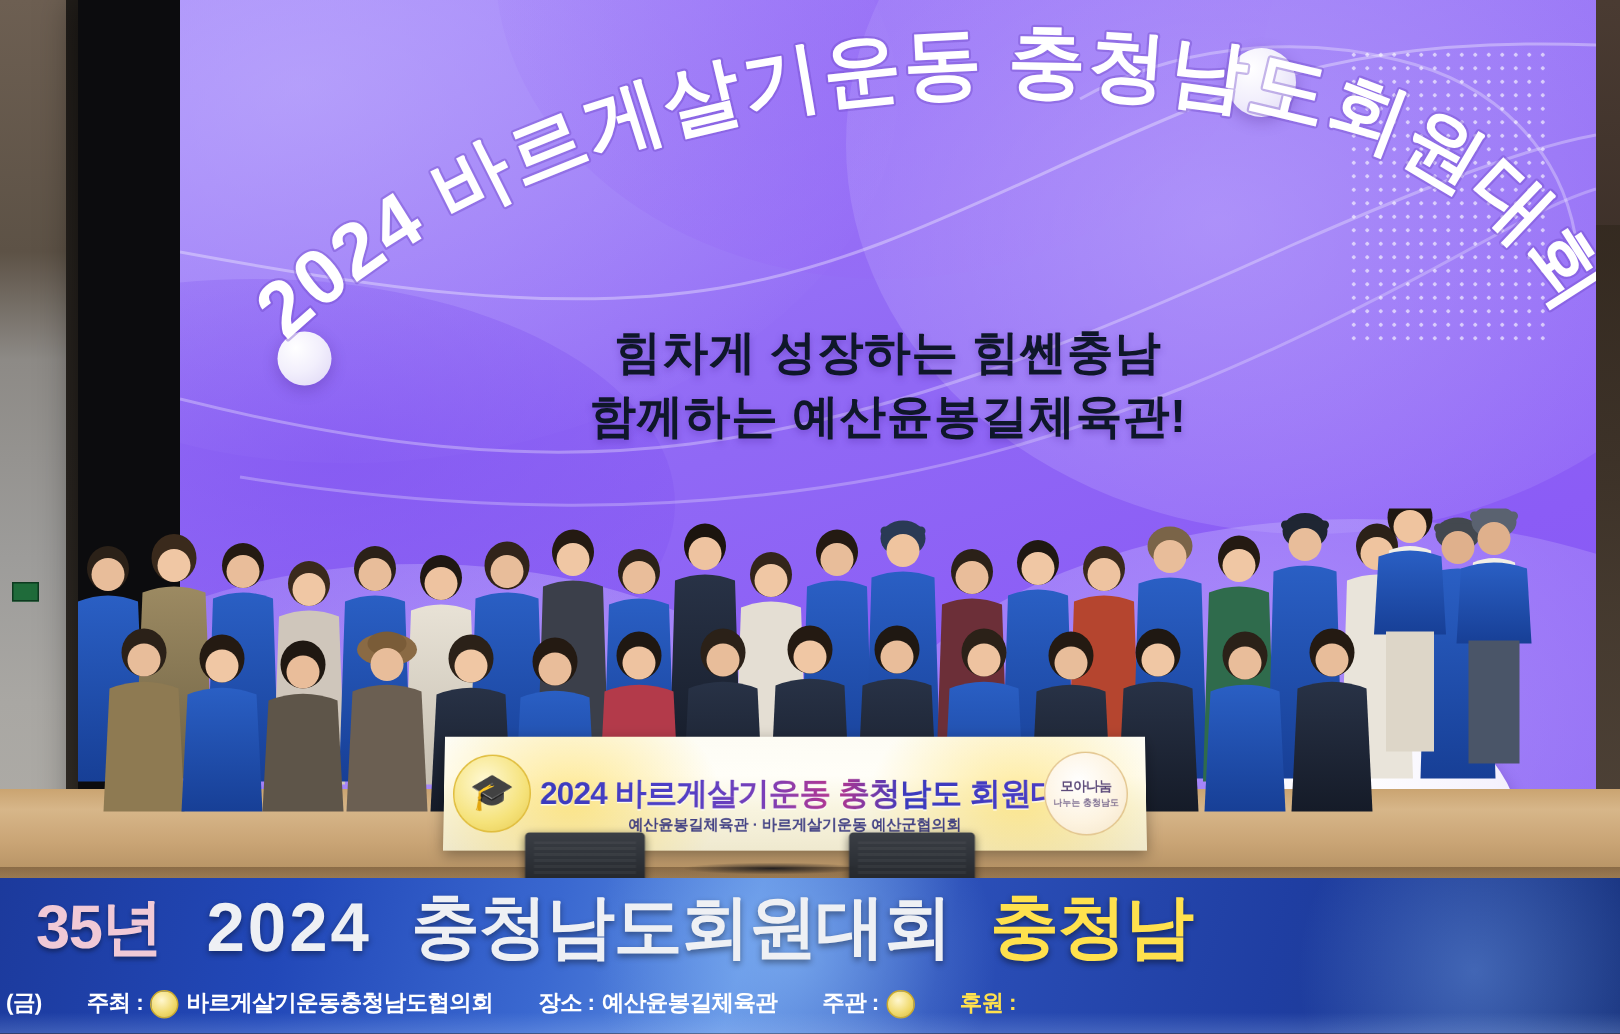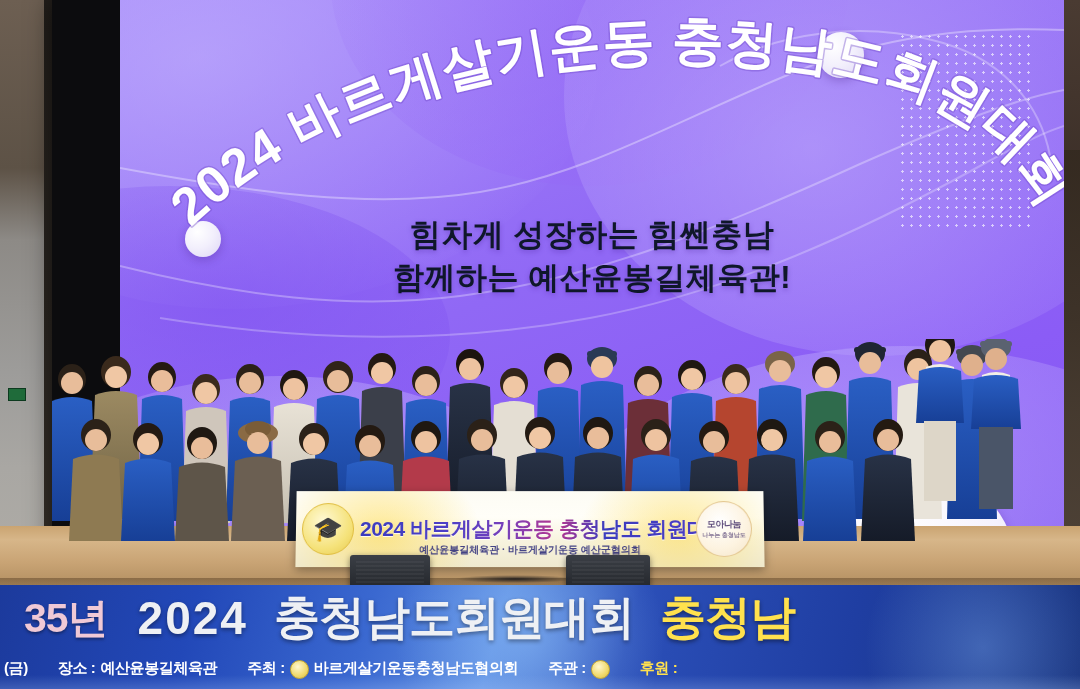--- a/index.html
+++ b/index.html
@@ -452,27 +452,27 @@
     <div class="bb-main">
       <span class="bb-years">35년</span>
       <span class="bb-year">2024</span>
       <span class="bb-name">충청남도회원대회</span>
       <span class="bb-region">충청남</span>
     </div>
 
     <div class="bb-sub">
       <span class="it">(금)</span>
       <span class="it">
-        <span>장소 :</span>
-        <span>예산윤봉길체육관</span>
-      </span>
-      <span class="it">
         <span>주최 :</span>
         <span class="mini-emblem"></span>
         <span>바르게살기운동충청남도협의회</span>
+      </span>
+      <span class="it">
+        <span>장소 :</span>
+        <span>예산윤봉길체육관</span>
       </span>
       <span class="it">
         <span>주관 :</span>
         <span class="mini-emblem"></span>
       </span>
       <span class="it gold">
         <span>후원 :</span>
       </span>
     </div>
     <div class="bb-shine"></div>

